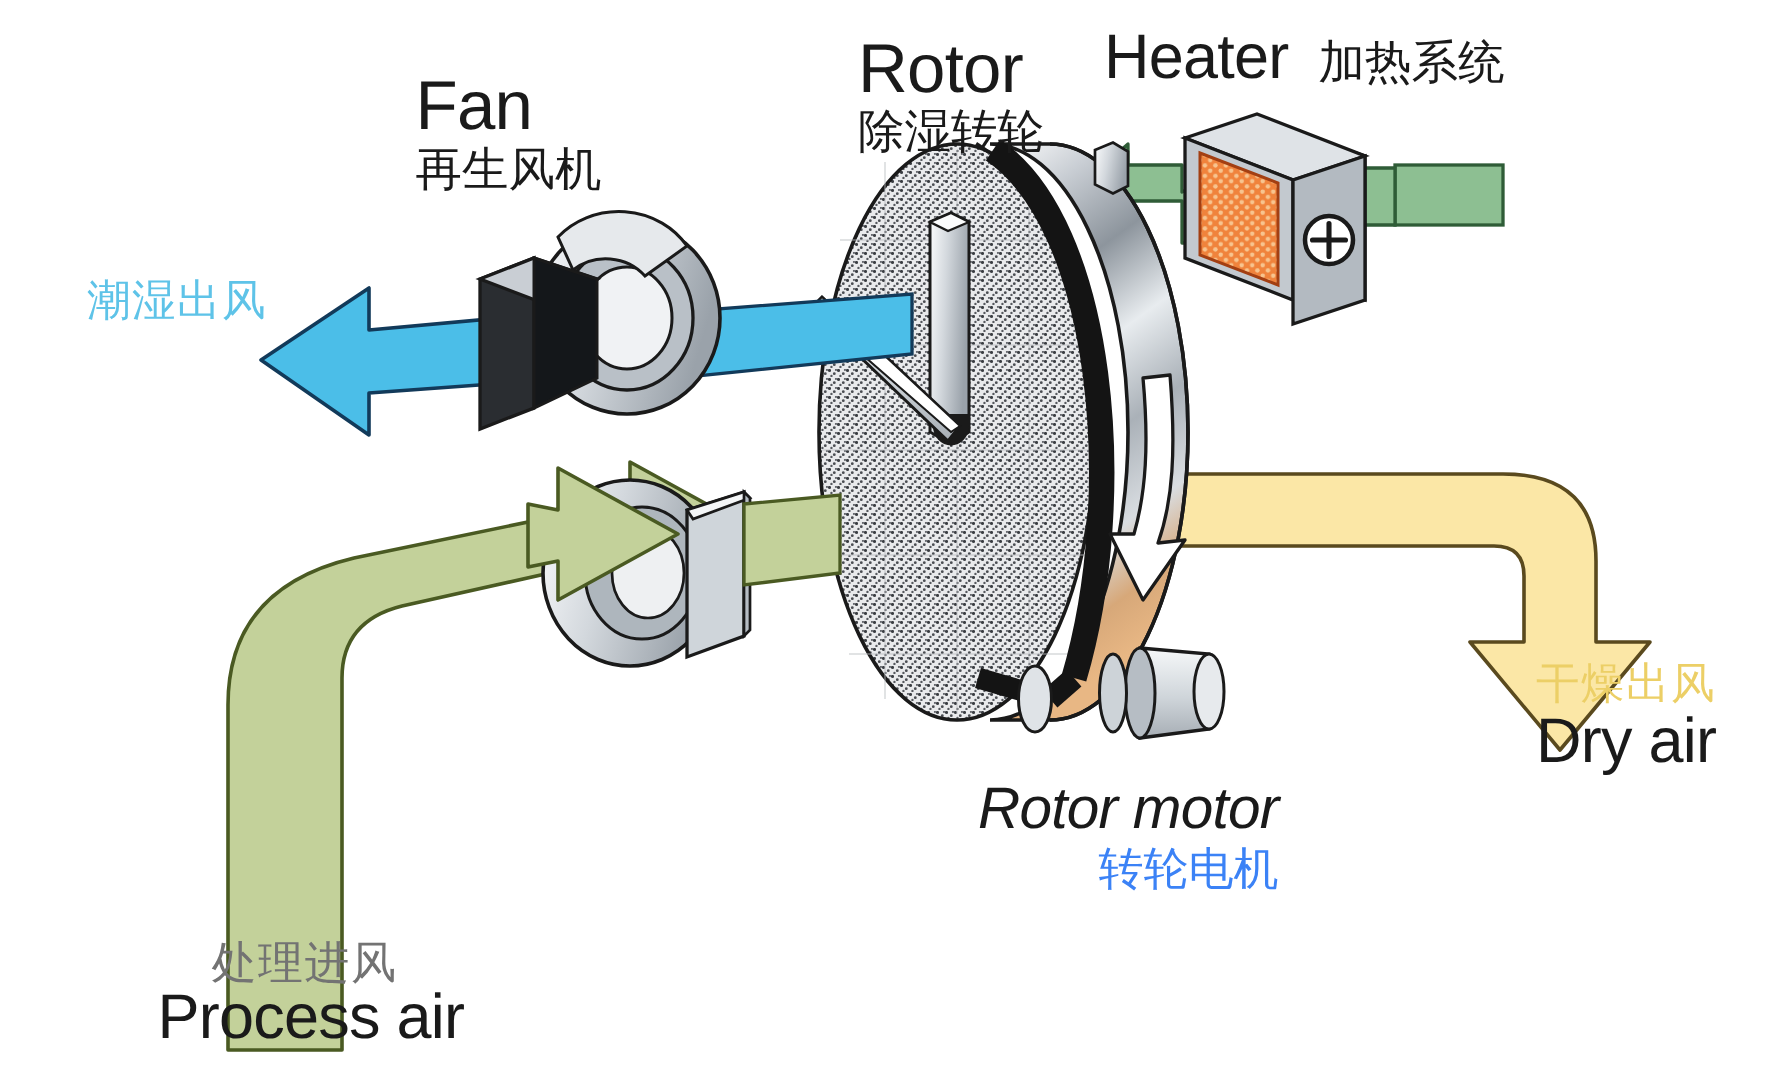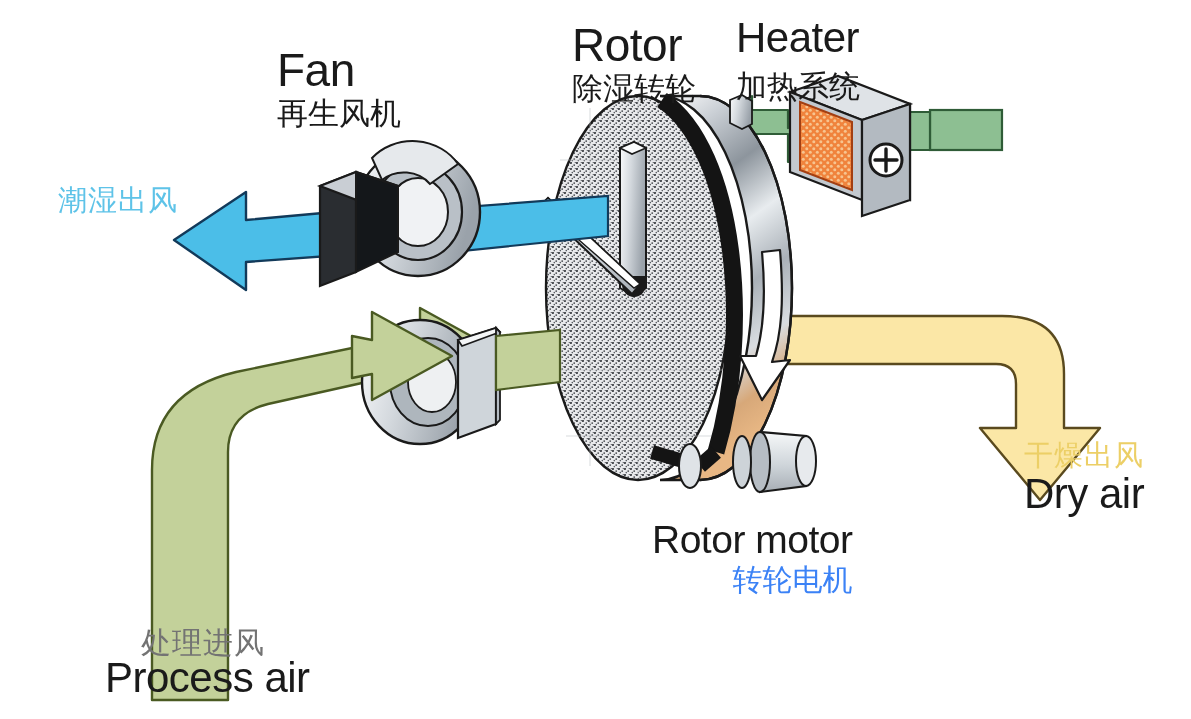--- a/index.html
+++ b/index.html
@@ -46,37 +46,37 @@
   
   #label-fan        { left: 277px;  top: 47px; }
   #label-fan .en    { font-size: 46px; }
   #label-fan .cn    { font-size: 31px; color: #1a1a1a; margin-top: 2px; }
 
   #label-rotor      { left: 572px;  top: 22px; }
   #label-rotor .en  { font-size: 46px; }
   #label-rotor .cn  { font-size: 31px; color: #1a1a1a; margin-top: 2px; }
 
   #label-heater     { left: 736px;  top: 16px; }
-  #label-heater-row { display: flex; align-items: baseline; gap: 10px; flex-direction: column; }
+  #label-heater-row { display: flex; align-items: baseline; gap: 20px; }
   #label-heater .en { font-size: 42px; }
   #label-heater .cn { font-size: 31px; color: #1a1a1a; }
 
   #label-wetair     { left: 58px;   top: 168px; }
   #label-wetair .en { font-size: 42px; }
   #label-wetair .cn { font-size: 29px; color: #5ec3e8; margin-top: 17px; letter-spacing: 1px; }
 
   #label-regen      { left: 995px;  top: 98px; }
   #label-regen .cn  { font-size: 30px; color: #7cbf8a; letter-spacing: 1px; }
 
   #label-dryair     { left: 1024px; top: 440px; }
   #label-dryair .cn { font-size: 29px; color: #eccf66; letter-spacing: 1px; }
   #label-dryair .en { font-size: 42px; margin-top: 2px; }
 
   #label-motor      { left: 652px;  top: 520px; text-align: center; }
-  #label-motor .en  { font-size: 39px; }
+  #label-motor .en  { font-size: 39px; font-style: italic; }
   #label-motor .cn  { font-size: 30px; color: #3b82f6; margin-top: 3px; text-align: right; }
 
   #label-process      { left: 105px;  top: 627px; }
   #label-process .cn  { font-size: 30px; color: #737373; letter-spacing: 1px; margin-left: 36px; }
   #label-process .en  { font-size: 42px; margin-top: -2px; }
 </style>
 </head>
 <body>
 
 <div id="stage">

